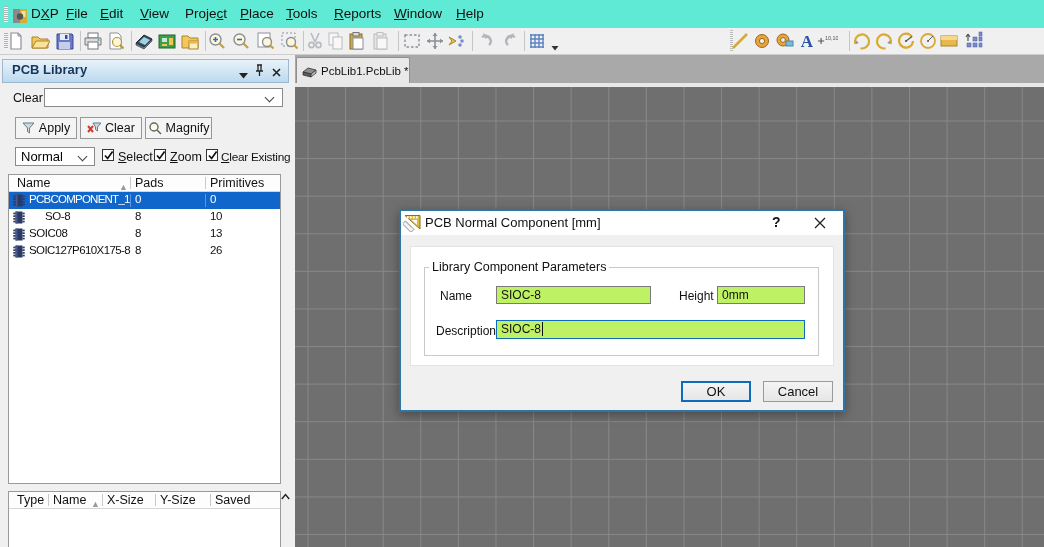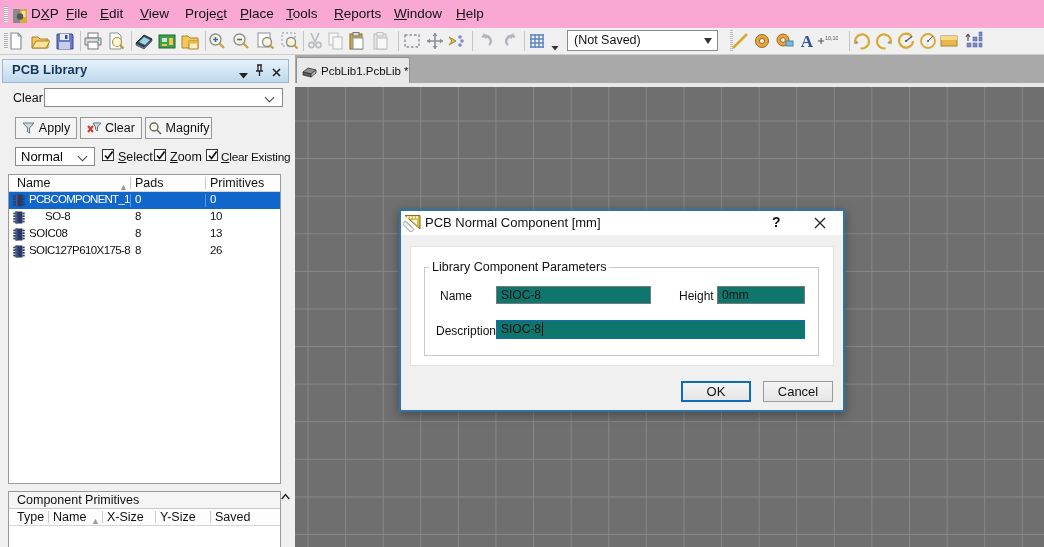--- a/index.html
+++ b/index.html
@@ -1,21 +1,21 @@
 <!DOCTYPE html>
 <html><head>
 <meta charset="utf-8">
 <style>
   * { margin:0; padding:0; box-sizing:border-box; }
   html,body { width:1044px; height:547px; overflow:hidden; }
   body { font-family:"Liberation Sans", sans-serif; position:relative; background:#f0f0f0; }
   .abs { position:absolute; }
 
   
-  #menubar { left:0; top:0; width:1044px; height:28px; background:#f9a8d4; }
+  #menubar { left:0; top:0; width:1044px; height:28px; background:#5eead4; }
   .grip { left:4px; top:6px; width:4px; height:16px;
     background:repeating-linear-gradient(#b0b0b0 0 1px, #f6f6f6 1px 2px); }
   .mitem { position:absolute; top:0; height:28px; line-height:28px; font-size:13.5px; color:#111; white-space:nowrap; }
   .mitem u { text-decoration:underline; }
 
   
   #toolbar { left:0; top:28px; width:1044px; height:27px; background:#f0f0f0; border-bottom:1px solid #cdcdcd; }
   .tsep { position:absolute; top:3px; width:1px; height:20px; background:#c6c6c6; }
   .ticon { position:absolute; top:3px; width:20px; height:20px; }
   .ticon svg { width:20px; height:20px; }
@@ -63,21 +63,21 @@
 
   
   #dialog { left:399px; top:209px; width:446px; height:203px; background:#f0f0f0;
      border:2px solid #2e75a6; box-shadow:0 3px 10px rgba(0,0,0,0.35); }
   #dtitle { position:absolute; left:0; top:0; right:0; height:24px; background:#fff;
      font-size:13px; color:#111; }
   #dwhite { position:absolute; left:9px; top:35px; width:424px; height:120px; background:#fff; border:1px solid #e3e3e3; }
   #dgroup { position:absolute; left:13px; top:20px; width:395px; height:89px; border:1px solid #c9c9c9; }
   #dgroup .glabel { position:absolute; left:4px; top:-8px; background:#fff; padding:0 3px; font-size:12.5px; color:#111; white-space:nowrap; }
   .dlabel { position:absolute; font-size:12px; color:#111; white-space:nowrap; }
-  .dinput { position:absolute; background:#0f766e; border:1px solid #7a7a7a; font-size:12px; color:#111; padding:0 4px; line-height:16px; white-space:nowrap; }
+  .dinput { position:absolute; background:#bef264; border:1px solid #7a7a7a; font-size:12px; color:#111; padding:0 4px; line-height:16px; white-space:nowrap; }
   .dbtn { position:absolute; width:70px; height:21px; background:linear-gradient(#f4f4f4,#e6e6e6);
      border:1px solid #9a9a9a; font-size:13px; color:#111; text-align:center; line-height:19px; }
   .dbtn.def { border:2px solid #0f6cbd; line-height:17px; }
 </style>
 </head>
 <body>
 
 <div id="menubar" class="abs">
   <div class="grip abs"></div>
   <div class="mitem" style="left:12px; top:6px; height:16px; width:16px;">
@@ -220,23 +220,20 @@
 
   <div class="ticon" style="left:527px;"><svg viewBox="0 0 20 20">
         <g stroke="#5b84c4" stroke-width="1.4">
           <path d="M4 3 v14 M8 3 v14 M12 3 v14 M16 3 v14 M3 4 h14 M3 8 h14 M3 12 h14 M3 16 h14"></path>
         </g>
       </svg></div>
   <div class="ticon" style="left:551px; top:9px; width:8px; height:6px;"><svg viewBox="0 0 8 6" style="width:8px; height:6px;">
         <path d="M0.5 1 h7 l-3.5 4.5 z" fill="#333"></path>
       </svg></div>
 
-  <div class="combo" style="left:567px; top:2px; width:151px; height:21px; line-height:19px; padding-left:6px;">(Not Saved)
-    <div class="chev"></div>
-  </div>
   <div class="tsep" style="left:730px; height:22px; top:2px; background:repeating-linear-gradient(#bbb 0 1px, #f2f2f2 1px 2px); width:3px;"></div>
 
   <div class="ticon" style="left:730px;"><svg viewBox="0 0 20 20">
         <line x1="3" y1="17" x2="17" y2="3" stroke="#d9aa33" stroke-width="2.6"></line>
       </svg></div>
   <div class="ticon" style="left:752px;"><svg viewBox="0 0 20 20">
         <circle cx="10" cy="10" r="6.5" fill="#e8a33c" stroke="#9a6a1e" stroke-width="1"></circle>
         <circle cx="10" cy="10" r="2.6" fill="#f0f0f0" stroke="#9a6a1e"></circle>
       </svg></div>
   <div class="ticon" style="left:774px;"><svg viewBox="0 0 20 20">
@@ -430,21 +427,20 @@
             <rect x="10.5" y="9.7" width="2.2" height="1.7"></rect>
           </g>
         </svg>
       <span style="position:absolute; left:20px; top:1px; width:102px; overflow:hidden; display:inline-block; letter-spacing:-0.6px;">SOIC127P610X175-8</span>
       <span style="position:absolute; left:126px; top:1px;">8</span>
       <span style="position:absolute; left:201px; top:1px;">26</span>
     </div>
   </div>
 
   <div class="tbox" style="left:8px; top:436px; width:273px; height:56px; border-bottom:none;">
-    <div class="thead" style="height:17px; line-height:16px; padding-left:8px;">Component Primitives</div>
     <div class="colrow" style="height:17px; line-height:16px;">
       <span style="position:absolute; left:8px;">Type</span>
       <div class="colsep" style="left:39px;"></div>
       <span style="position:absolute; left:44px;">Name</span>
       <span style="position:absolute; left:82px; color:#9a9a9a; font-size:9px; top:4px;">▲</span>
       <div class="colsep" style="left:93px;"></div>
       <span style="position:absolute; left:98px;">X-Size</span>
       <div class="colsep" style="left:146px;"></div>
       <span style="position:absolute; left:151px;">Y-Size</span>
       <div class="colsep" style="left:201px;"></div>

